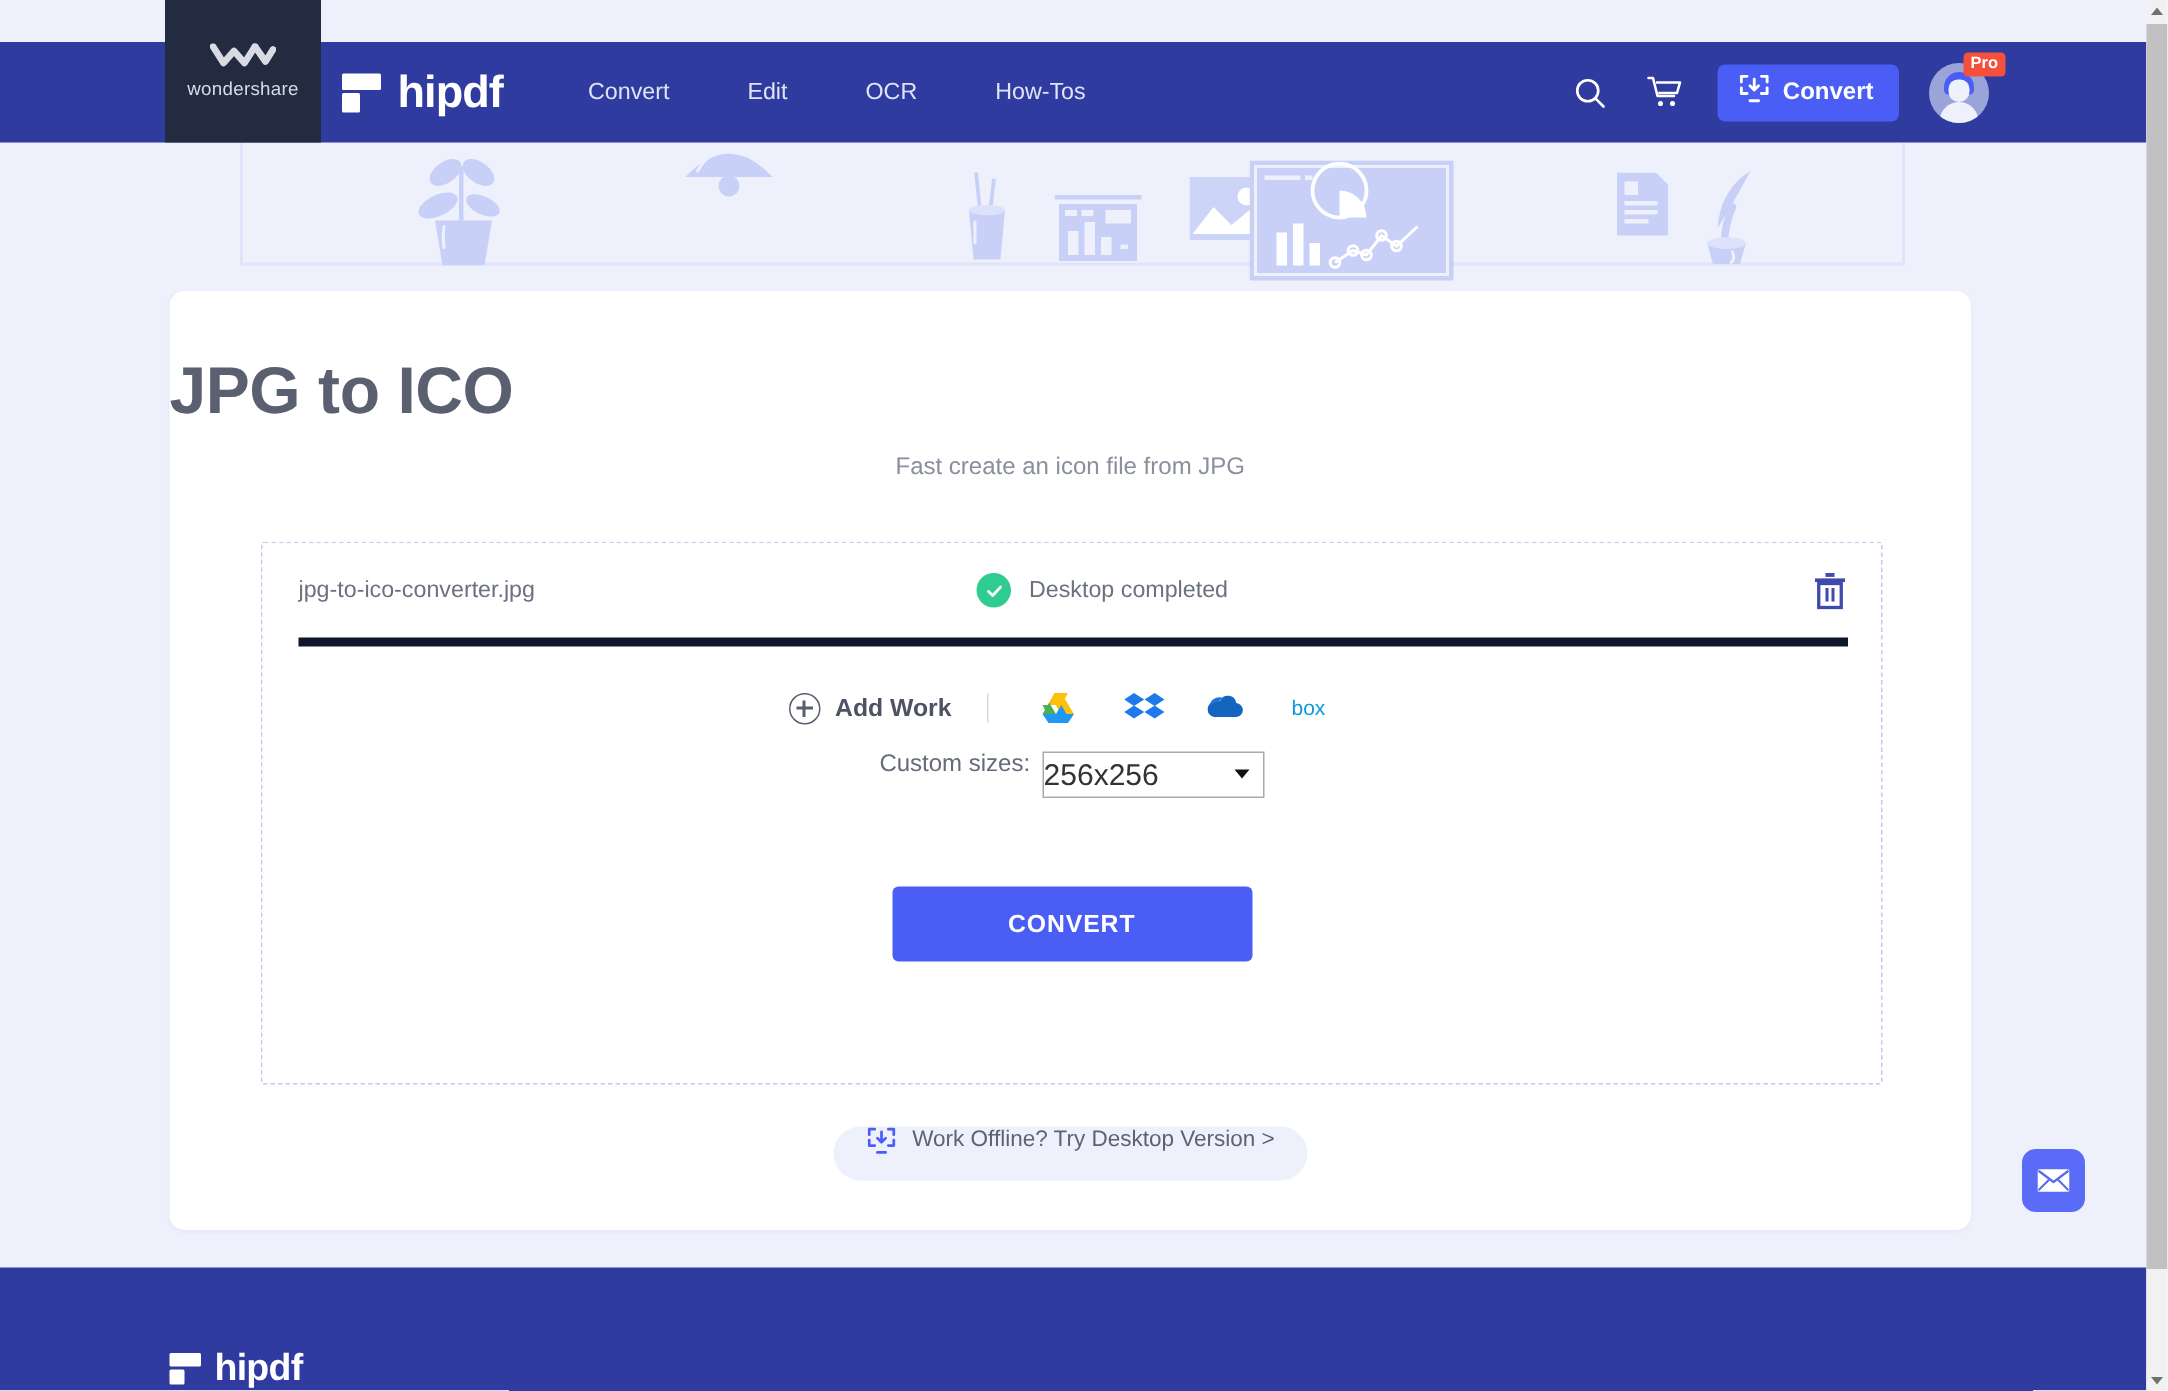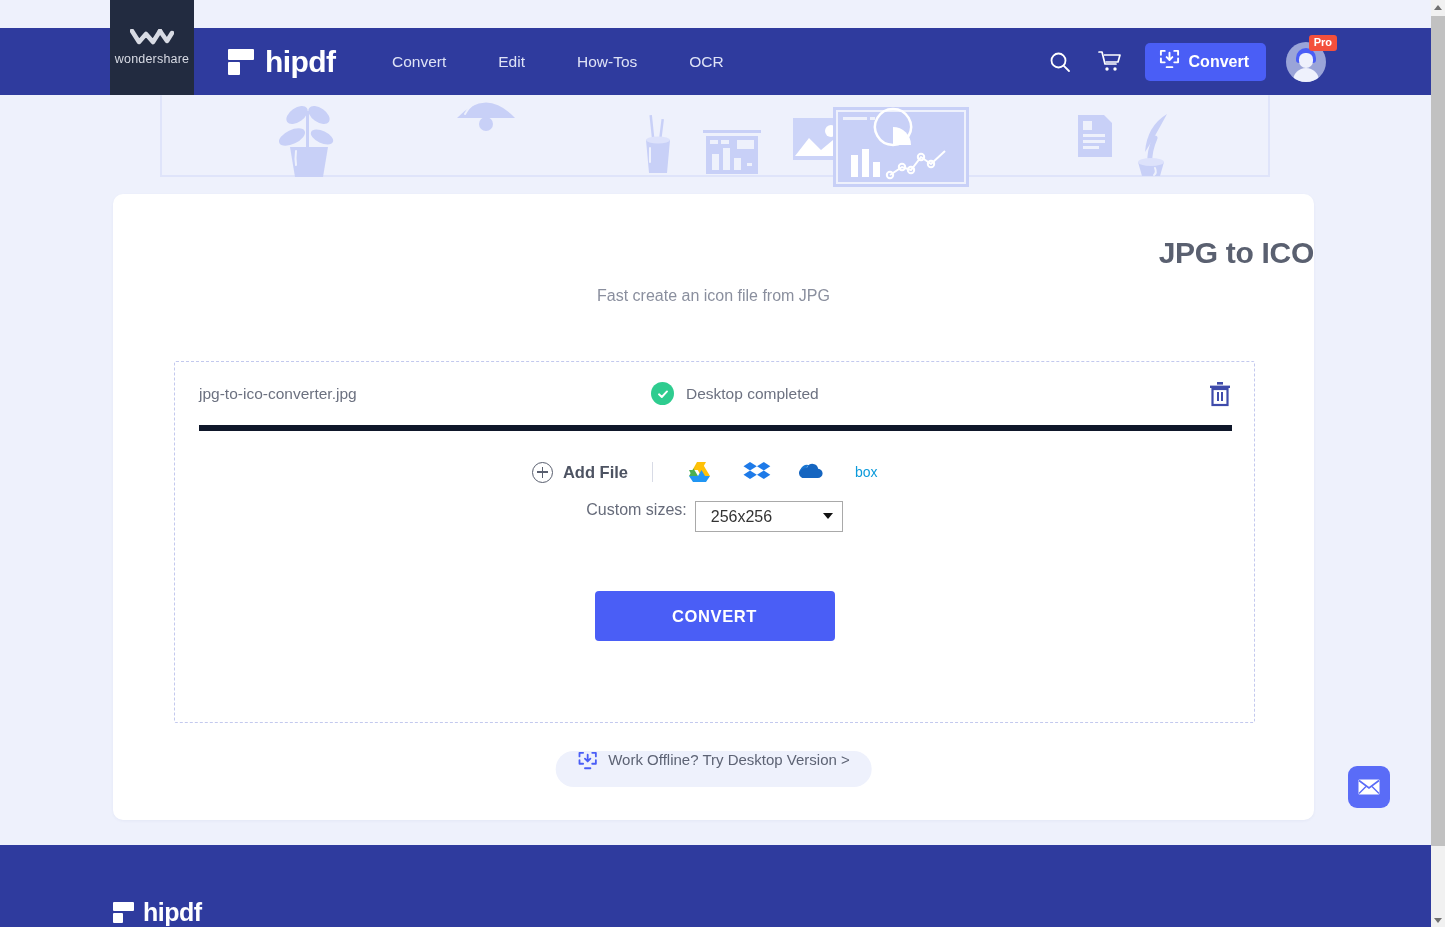--- a/index.html
+++ b/index.html
@@ -13,21 +13,21 @@
 
   
   .page { position: absolute; left: 0; top: 0; width: 1431px; height: 927px; overflow: hidden; background: #eef1fc; }
 
   
   .navbar {
     position: absolute; left: 0; top: 28px; width: 1431px; height: 67px;
     background: #2f3b9e; display: flex; align-items: center;
   }
   .ws-badge {
-    position: absolute; left: 110px; top: 0; width: 84px; height: 95px;
+    position: absolute; left: 110px; top: 0; width: 104px; height: 95px;
     background: #222b40; display: flex; flex-direction: column;
     align-items: center; justify-content: center; gap: 7px;
   }
   .ws-mark { width: 44px; height: 16px; position: relative; }
   .ws-text { color: #d8dbe4; font-size: 12.5px; letter-spacing: .2px; }
 
   .brand { position: absolute; left: 228px; display: flex; align-items: center; gap: 11px; }
   .brand-logo { width: 26px; height: 26px; position: relative; }
   .brand-logo .b1 { position: absolute; left: 0; top: 0; width: 26px; height: 11px; background: #fff; border-radius: 1px; }
   .brand-logo .b2 { position: absolute; left: 0; top: 13px; width: 12px; height: 13px; background: #fff; border-radius: 1px; }
@@ -65,21 +65,21 @@
   .hero .shelf { position: absolute; left: 160px; top: 80px; width: 1110px; height: 2px; background: #dfe4fa; }
   .hero .shelf-l { position: absolute; left: 160px; top: 0px; width: 2px; height: 82px; background: #dfe4fa; border-radius: 2px; }
   .hero .shelf-r { position: absolute; left: 1268px; top: 0px; width: 2px; height: 82px; background: #dfe4fa; border-radius: 2px; }
   .ill { position: absolute; }
 
   
   .card {
     position: absolute; left: 113px; top: 194px; width: 1201px; height: 626px;
     background: #fff; border-radius: 10px; box-shadow: 0 1px 3px rgba(70,80,150,.06);
   }
-  .title { text-align: right; margin-top: 42px; font-size: 30px; font-weight: 700; color: #5a6070; letter-spacing: -.3px; }
+  .title { text-align: left; margin-top: 42px; font-size: 44px; font-weight: 700; color: #5a6070; letter-spacing: -.3px; }
   .subtitle { text-align: center; margin-top: 17px; font-size: 16px; color: #8a8f9e; }
 
   .dropzone {
     position: absolute; left: 61px; top: 167px; width: 1081px; height: 362px;
     border: 1px dashed #c3c9ee; border-radius: 2px;
   }
   .file-row {
     position: absolute; left: 24px; top: 0; width: 1033px; height: 69px;
     display: flex; align-items: center; border-bottom: 6px solid #0f172a;
   }
@@ -102,21 +102,21 @@
   .plus-circle:before { left: 4px; top: 8.6px; width: 11px; height: 1.6px; }
   .plus-circle:after { top: 4px; left: 8.6px; height: 11px; width: 1.6px; }
   .add-file-label { font-size: 16.5px; font-weight: 700; color: #4d5362; }
   .vsep { width: 1px; height: 20px; background: #d8dbe6; margin: 0 20px 0 24px; }
   .cloud-icon { width: 28px; height: 26px; margin: 0 14px; cursor: pointer; display: flex; align-items: center; justify-content: center; }
 
   .sizerow { position: absolute; top: 139px; left: 0; width: 100%; display: flex; justify-content: center; }
   .size-label { font-size: 16px; color: #666b7a; margin-right: 8px; }
   .size-select {
     width: 148px; height: 31px; border: 1px solid #a9a9a9; background: #fff;
-    font-size: 16px; color: #333; padding: 0 15px; border-radius: 0;
+    font-size: 20px; color: #333; padding: 0 0; border-radius: 0;
     font-family: "Liberation Sans", sans-serif; cursor: pointer;
     -webkit-appearance: none; appearance: none;
   }
   .select-wrap { position: relative; }
   .select-arrow { position: absolute; right: 10px; top: 12px; width: 0; height: 0;
     border-left: 5px solid transparent; border-right: 5px solid transparent; border-top: 6px solid #111; pointer-events: none; }
 
   .convert-btn {
     position: absolute; top: 229px; left: 50%; transform: translateX(-50%);
     width: 240px; height: 50px; background: #4a5ef6; color: #fff; border: none;
@@ -247,22 +247,22 @@
       <div class="brand-logo">
         <div class="b1"></div>
           <div class="b2"></div>
       </div>
       <div class="brand-name">hipdf</div>
     </div>
 
     <div class="nav-links">
       <div class="nav-link">Convert</div>
       <div class="nav-link">Edit</div>
+      <div class="nav-link">OCR</div>
       <div class="nav-link">How-Tos</div>
-      <div class="nav-link">OCR</div>
     </div>
 
     <div class="nav-right">
       <div class="icon-btn">
         <svg width="24" height="24" viewBox="0 0 24 24">
             <circle cx="10.5" cy="10.5" r="7" fill="none" stroke="#fff" stroke-width="1.8"></circle>
             <line x1="15.6" y1="15.6" x2="21" y2="21" stroke="#fff" stroke-width="1.8" stroke-linecap="round"></line>
           </svg>
       </div>
       <div class="icon-btn">
@@ -327,21 +327,21 @@
             <rect x="4.5" y="8" width="15" height="16" fill="none" stroke="#3f4bab" stroke-width="2.2"></rect>
             <rect x="9" y="11" width="2" height="9" fill="#3f4bab"></rect>
             <rect x="13" y="11" width="2" height="9" fill="#3f4bab"></rect>
           </svg>
         </div>
       </div>
 
       <div class="addrow">
         <div class="add-file">
           <div class="plus-circle"></div>
-          <div class="add-file-label">Add File</div>
+          <div class="add-file-label">Add Work</div>
         </div>
         <div class="vsep"></div>
         <div class="cloud-icon">
           <svg width="27" height="24" viewBox="0 0 27 24">
             <path d="M9 2 L18 2 L13.5 10 L4.5 10 z" fill="#ffc107"></path>
             <path d="M4.5 10 L9 2 L2 14 L0 10 z" fill="#4caf50" transform="translate(1,0)"></path>
             <path d="M1 16 L5.5 8.5 L10 16 z" fill="#4caf50"></path>
             <path d="M13.5 2 L22 16 L13 16 L9 8.5 z" fill="#ffc107"></path>
             <path d="M1 16 L22 16 L18 22 L5 22 z" fill="#2196f3"></path>
             <path d="M10 16 L13.5 10 L17 16 z" fill="#2196f3"></path>

